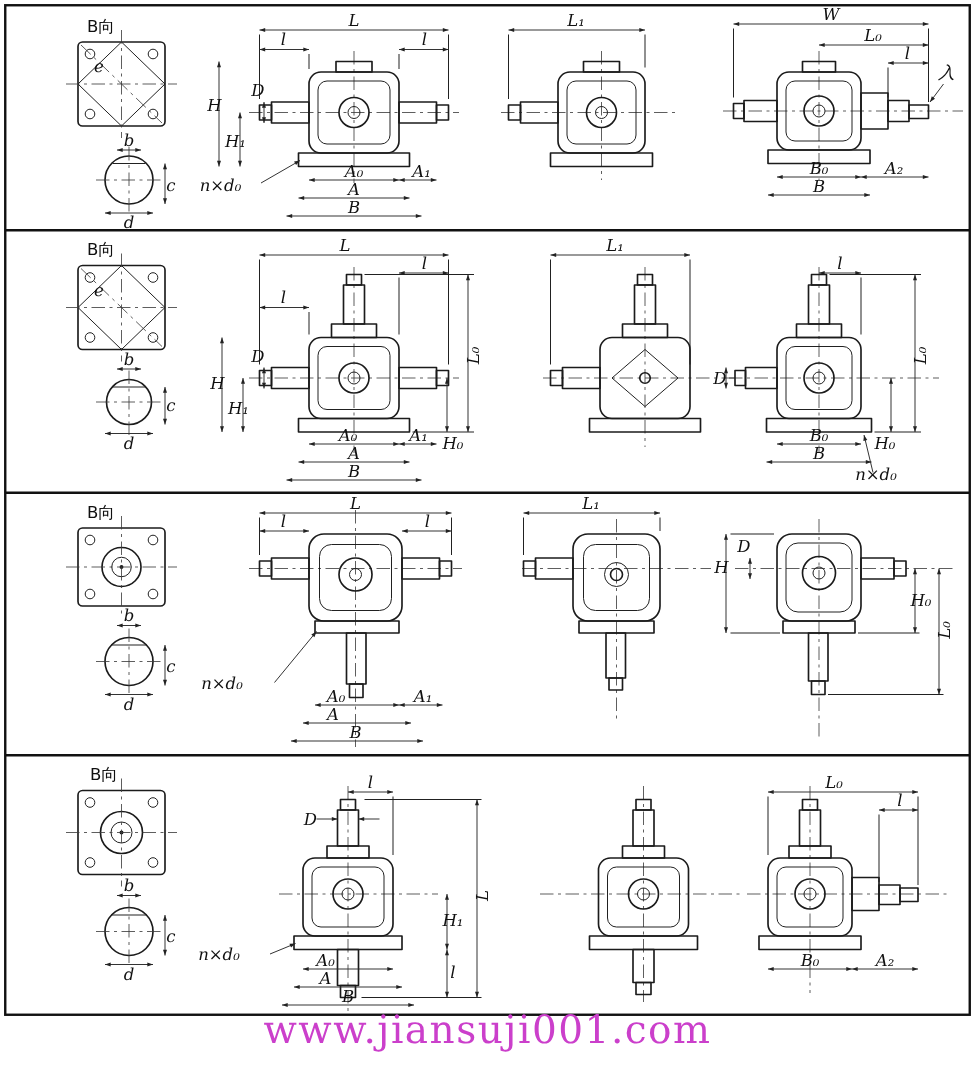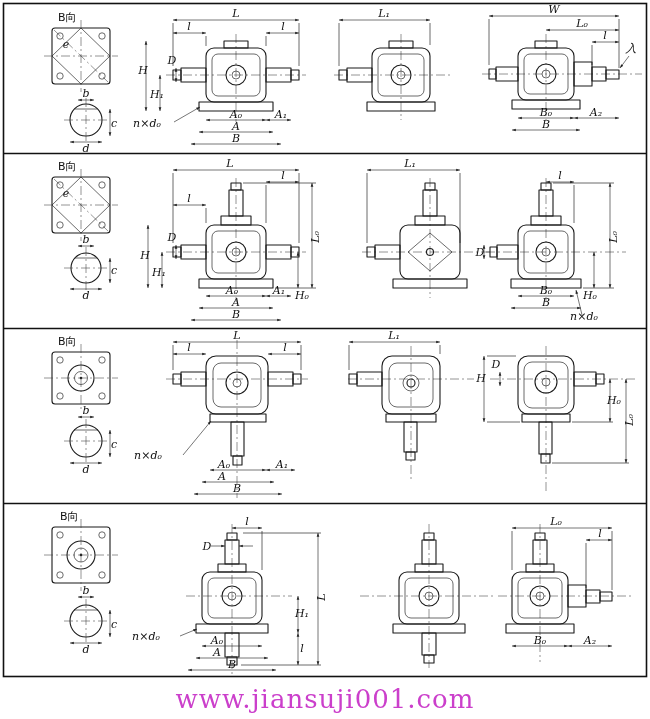--- a/index.html
+++ b/index.html
@@ -5,21 +5,21 @@
   html,body{margin:0;padding:0;background:#ffffff;}
   .sheet{position:relative;width:650px;height:719px;background:#fff;overflow:hidden;
          font-family:"DejaVu Serif","Liberation Serif",serif;text-align:right;}
   svg text{font:italic 11px "DejaVu Serif","Liberation Serif",serif;fill:#101010;text-anchor:middle;}
   svg text.bv{font:11px "DejaVu Sans","Liberation Sans",sans-serif;font-style:normal;text-anchor:start;}
   svg .s1{fill:none;stroke:#1b1b1b;stroke-width:1.1;stroke-linejoin:round;}
   svg .s2{fill:none;stroke:#1b1b1b;stroke-width:0.65;}
   svg .cl{fill:none;stroke:#3c3c3c;stroke-width:0.55;stroke-dasharray:9 3 2 3;}
   svg .dm{fill:none;stroke:#2d2d2d;stroke-width:0.65;}
   svg .fr{fill:none;stroke:#111;stroke-width:1.6;}
-  .wm{position:absolute;left:0;right:0;bottom:0;height:41px;display:flex;align-items:center;justify-content:center;
+  .wm{position:absolute;left:0;right:0;bottom:12px;height:41px;display:flex;align-items:center;justify-content:center;
       font:26px "DejaVu Serif","Liberation Serif",serif;letter-spacing:1px;color:var(--wm,#cc33cc);}
 </style>
 </head>
 <body>
 
 <div class="sheet">
 <svg width="650" height="678" viewBox="0 0 650 678">
 <defs>
   <marker id="ar" viewBox="0 0 10 10" refX="9.5" refY="5" markerWidth="6.5" markerHeight="6.5" orient="auto-start-reverse">
     <path d="M0.5,1.8 L9.5,5 L0.5,8.2 Z" fill="#222"></path>

